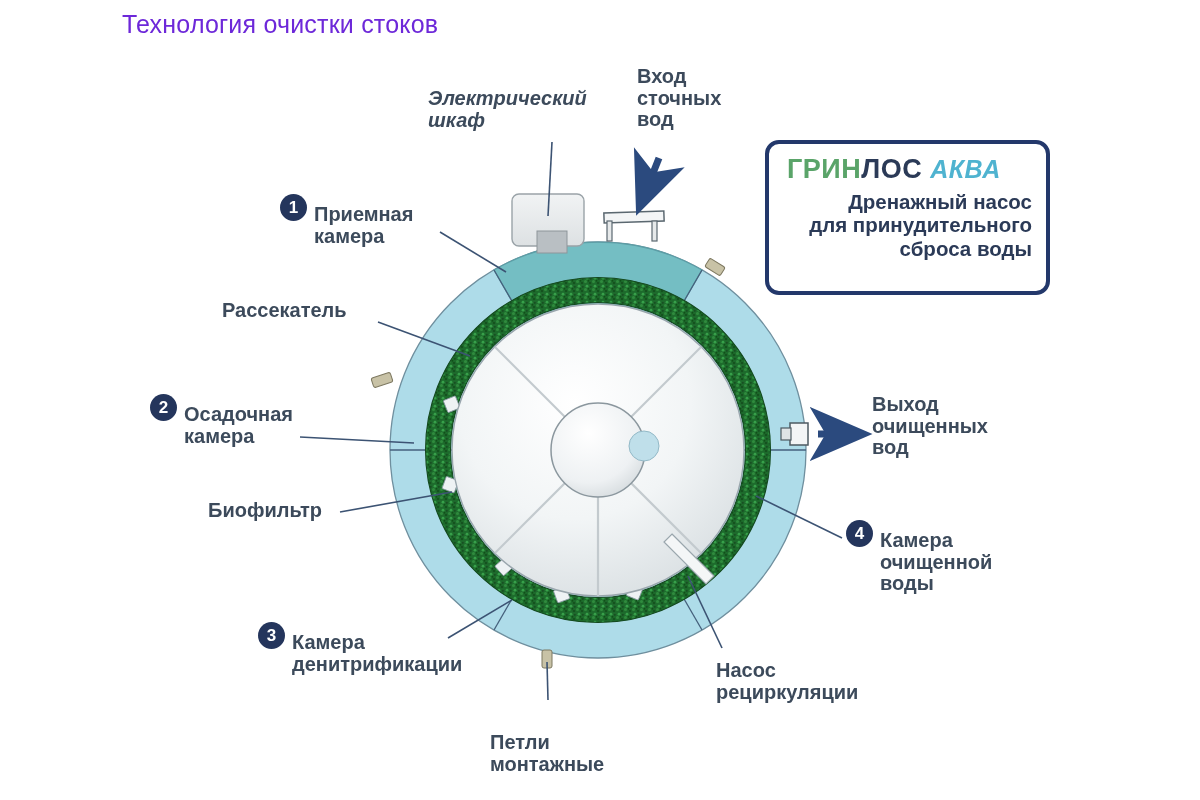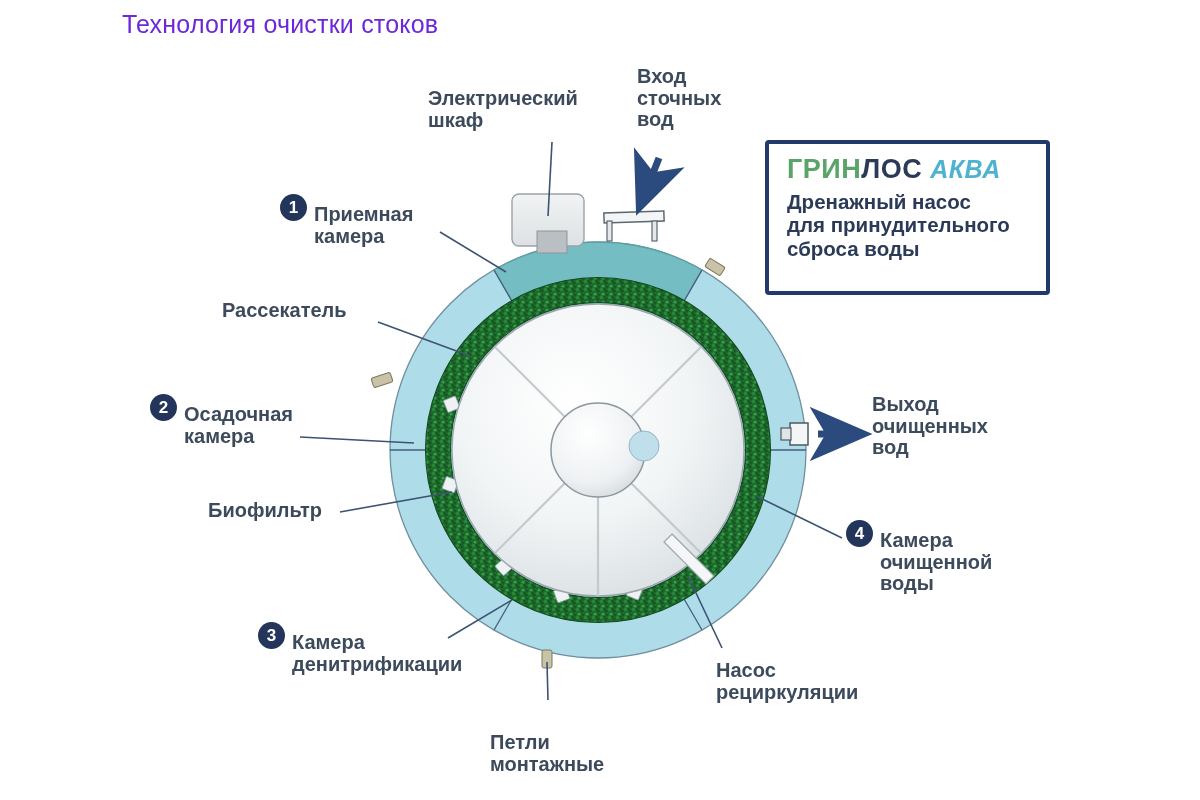--- a/index.html
+++ b/index.html
@@ -76,21 +76,21 @@
   }
 
   
   #brand-box {
     position: absolute;
     left: 765px;
     top: 140px;
     width: 285px;
     height: 155px;
     border: 4px solid #23386b;
-    border-radius: 4px;
+    border-radius: 14px;
     background: #ffffff;
     box-sizing: border-box;
     padding: 12px 14px 10px 18px;
   }
   #brand-logo {
     font-size: 27px;
     font-weight: bold;
     letter-spacing: 0.5px;
     line-height: 1;
     margin-bottom: 7px;
@@ -103,20 +103,21 @@
     font-style: italic;
     font-size: 25px;
     margin-left: 8px;
   }
   #brand-desc {
     font-size: 20.5px;
     font-weight: bold;
     line-height: 1.14;
     color: #2b3a57;
     white-space: pre-line;
+    text-align: right;
   }
 </style>
 </head>
 <body>
 
 <div id="page-title">Технология очистки стоков</div>
 
 <svg class="diagram" viewBox="0 0 1200 800">
   <defs>
     <radialGradient id="domeGrad" cx="42%" cy="34%" r="72%">
@@ -249,21 +250,21 @@
   <div id="brand-logo">
     <span class="grin">ГРИН</span><span class="los">ЛОС</span><span class="aqua">АКВА</span>
   </div>
   <div id="brand-desc">Дренажный насос
 для принудительного
 сброса воды</div>
 </div>
 
 <div class="label" style="left:222px; top:300px;">Рассекатель</div>
 <div class="label" style="left:208px; top:500px;">Биофильтр</div>
-<div class="label" style="left:428px; top:88px;">Электрический
+<div class="label" style="left:428px; top:88px;font-style:italic;">Электрический
 шкаф</div>
 <div class="label" style="left:637px; top:66px;">Вход
 сточных
 вод</div>
 <div class="label" style="left:872px; top:394px;">Выход
 очищенных
 вод</div>
 <div class="label" style="left:716px; top:660px;">Насос
 рециркуляции</div>
 <div class="label" style="left:490px; top:732px;">Петли

